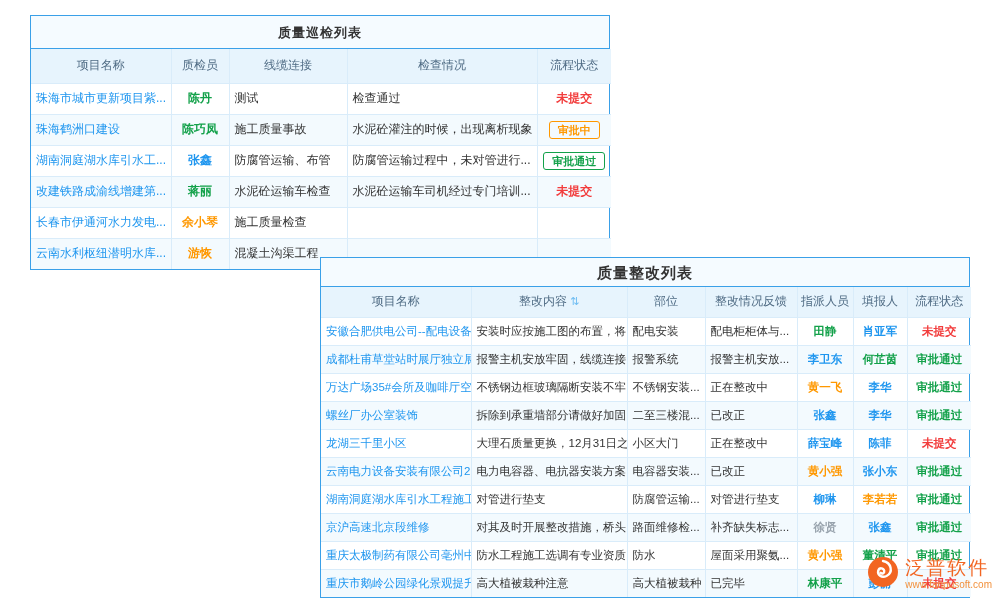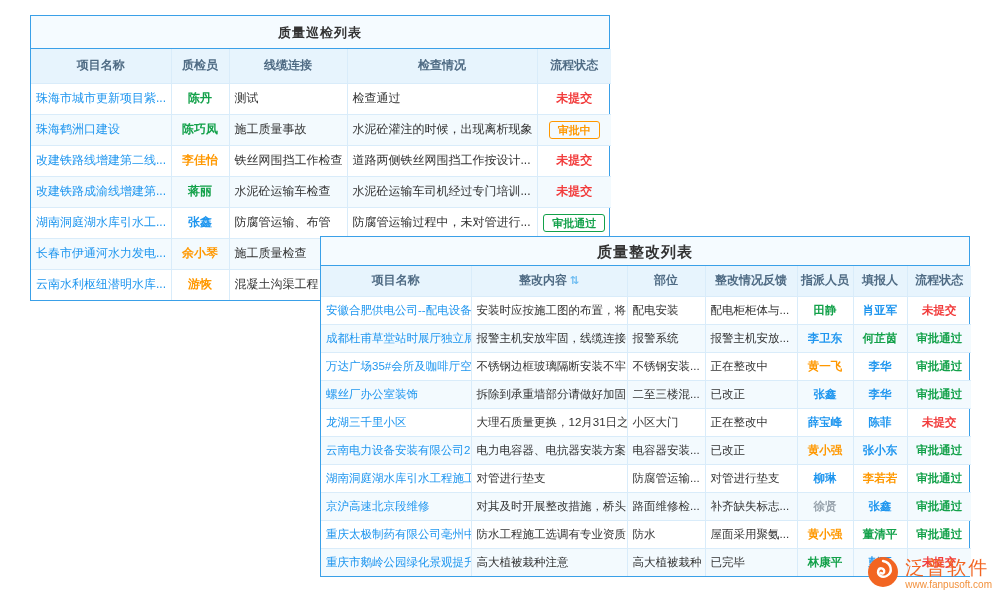--- a/index.html
+++ b/index.html
@@ -5,33 +5,33 @@
   * { margin:0; padding:0; box-sizing:border-box; }
   html,body { width:1000px; height:600px; }
   body {
     font-family:"Liberation Sans","DejaVu Sans",sans-serif;
     background:#fff; position:relative; overflow:hidden;
   }
   .screen { position:absolute; inset:0; background:#fff; }
 
   .panel { position:absolute; background:#fff; border:1px solid var(--frame); }
   .panel-inspection { left:30px; top:15px; width:580px; z-index:1; }
-  .panel-rect { left:320px; top:236px; width:650px; z-index:10; }
+  .panel-rect { left:320px; top:257px; width:650px; z-index:10; }
 
   .panel-title {
     text-align:center; font-weight:bold; color:#333;
     background:var(--title-bg); border-bottom:1px solid var(--frame);
     letter-spacing:1px;
   }
   .panel-inspection .panel-title { height:33px; line-height:33px; font-size:13px; }
   .panel-rect .panel-title { height:29px; line-height:29px; font-size:15px; }
 
   table { width:100%; border-collapse:collapse; table-layout:fixed; }
   th {
-    background:var(--header-bg); color:#4f6b84; font-weight:bold;
+    background:var(--header-bg); color:#4f6b84; font-weight:normal;
     font-size:12px; border:1px solid var(--grid); border-top:none;
     white-space:nowrap; overflow:hidden; padding:0 2px;
   }
   .panel-inspection th { height:34px; }
   .panel-rect th { height:30px; }
 
   td {
     font-size:12px; color:var(--text); border:1px solid var(--grid);
     padding:0 5px; white-space:nowrap; overflow:hidden;
   }
@@ -101,39 +101,32 @@
             <td class="ac"><span class="c-red">未提交</span></td>
           </tr>
           <tr>
             <td class="al"><span class="link">珠海鹤洲口建设</span></td>
             <td class="ac"><span class="c-green">陈巧凤</span></td>
             <td class="al"><span>施工质量事故</span></td>
             <td class="al"><span>水泥砼灌注的时候，出现离析现象</span></td>
             <td class="ac"><span class="c-orange badge">审批中</span></td>
           </tr>
           <tr>
-            <td class="al"><span class="link">改建铁路线增建第二线...</span></td>
-            <td class="ac"><span class="c-orange">李佳怡</span></td>
-            <td class="al"><span>铁丝网围挡工作检查</span></td>
-            <td class="al"><span>道路两侧铁丝网围挡工作按设计...</span></td>
-            <td class="ac"><span class="c-red">未提交</span></td>
-          </tr>
-          <tr>
-            <td class="al"><span class="link">改建铁路成渝线增建第...</span></td>
-            <td class="ac"><span class="c-green">蒋丽</span></td>
-            <td class="al"><span>水泥砼运输车检查</span></td>
-            <td class="al"><span>水泥砼运输车司机经过专门培训...</span></td>
-            <td class="ac"><span class="c-red">未提交</span></td>
-          </tr>
-          <tr>
             <td class="al"><span class="link">湖南洞庭湖水库引水工...</span></td>
             <td class="ac"><span class="c-blue">张鑫</span></td>
             <td class="al"><span>防腐管运输、布管</span></td>
             <td class="al"><span>防腐管运输过程中，未对管进行...</span></td>
             <td class="ac"><span class="c-green badge">审批通过</span></td>
+          </tr>
+          <tr>
+            <td class="al"><span class="link">改建铁路成渝线增建第...</span></td>
+            <td class="ac"><span class="c-green">蒋丽</span></td>
+            <td class="al"><span>水泥砼运输车检查</span></td>
+            <td class="al"><span>水泥砼运输车司机经过专门培训...</span></td>
+            <td class="ac"><span class="c-red">未提交</span></td>
           </tr>
           <tr>
             <td class="al"><span class="link">长春市伊通河水力发电...</span></td>
             <td class="ac"><span class="c-orange">余小琴</span></td>
             <td class="al"><span>施工质量检查</span></td>
             <td class="al"><span></span></td>
             <td class="ac"><span></span></td>
           </tr>
           <tr>
             <td class="al"><span class="link">云南水利枢纽潜明水库...</span></td>

